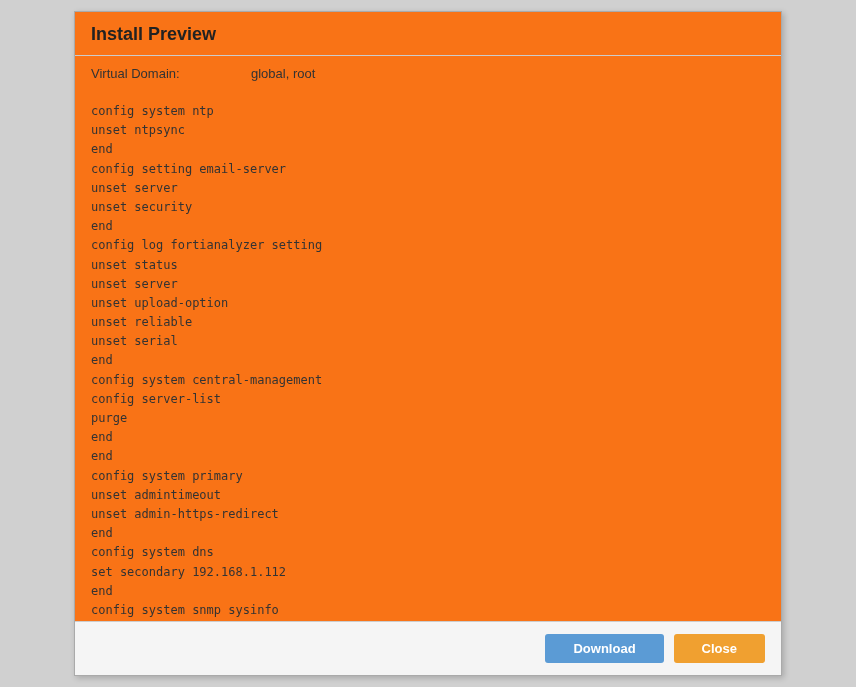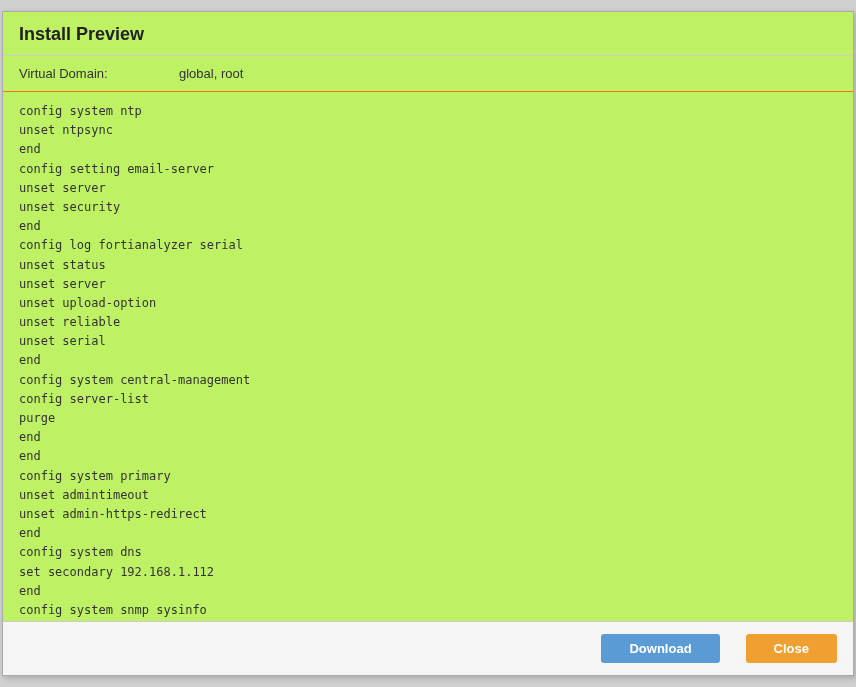--- a/index.html
+++ b/index.html
@@ -13,23 +13,23 @@
       display: flex;
       align-items: center;
       justify-content: center;
       width: 856px;
       height: 687px;
       font-family: Arial, sans-serif;
       font-size: 13px;
     }
 
     .dialog {
-      background: #bef264;
+      background: #f97316;
       border: 1px solid #aaaaaa;
-      width: 852px;
+      width: 708px;
       height: 665px;
       display: flex;
       flex-direction: column;
       box-shadow: 2px 2px 6px rgba(0,0,0,0.2);
     }
 
     .dialog-title {
       padding: 12px 16px 10px 16px;
       font-size: 18px;
       font-weight: bold;
@@ -92,21 +92,21 @@
 
     .config-line {
       white-space: pre;
     }
 
     .dialog-footer {
       display: flex;
       justify-content: flex-end;
       align-items: center;
       padding: 12px 16px;
-      gap: 26px;
+      gap: 10px;
       background: #f5f5f5;
     }
 
     .btn {
       padding: 7px 28px;
       font-size: 13px;
       font-weight: bold;
       border: none;
       cursor: pointer;
       border-radius: 3px;
@@ -135,21 +135,21 @@
   <div class="content-area">
     <div class="content-scroll">
       <div class="config-lines" id="config-lines-container">
           <div class="config-line">config system ntp</div>
           <div class="config-line">unset ntpsync</div>
           <div class="config-line">end</div>
           <div class="config-line">config setting email-server</div>
           <div class="config-line">unset server</div>
           <div class="config-line">unset security</div>
           <div class="config-line">end</div>
-          <div class="config-line">config log fortianalyzer serial</div>
+          <div class="config-line">config log fortianalyzer setting</div>
           <div class="config-line">unset status</div>
           <div class="config-line">unset server</div>
           <div class="config-line">unset upload-option</div>
           <div class="config-line">unset reliable</div>
           <div class="config-line">unset serial</div>
           <div class="config-line">end</div>
           <div class="config-line">config system central-management</div>
           <div class="config-line">config server-list</div>
           <div class="config-line">purge</div>
           <div class="config-line">end</div>

